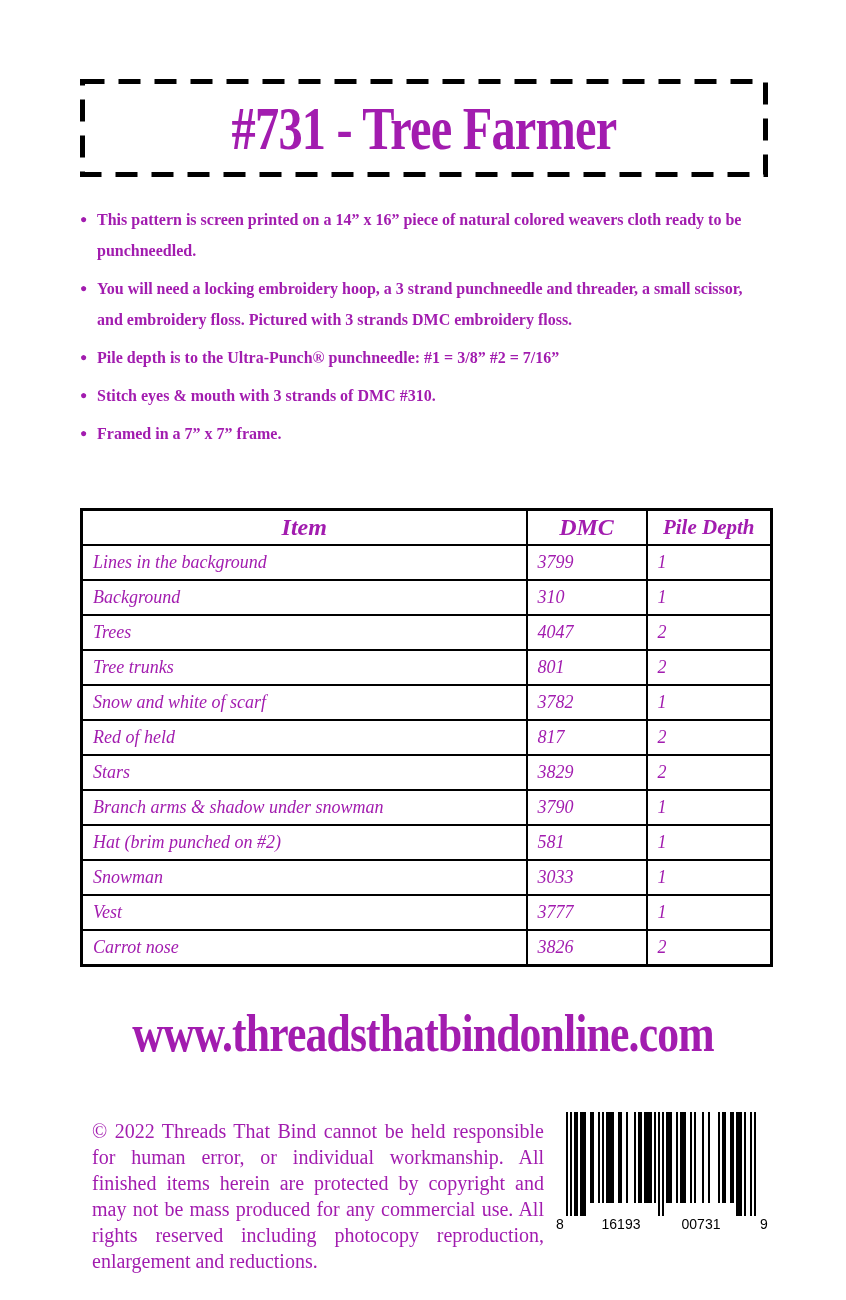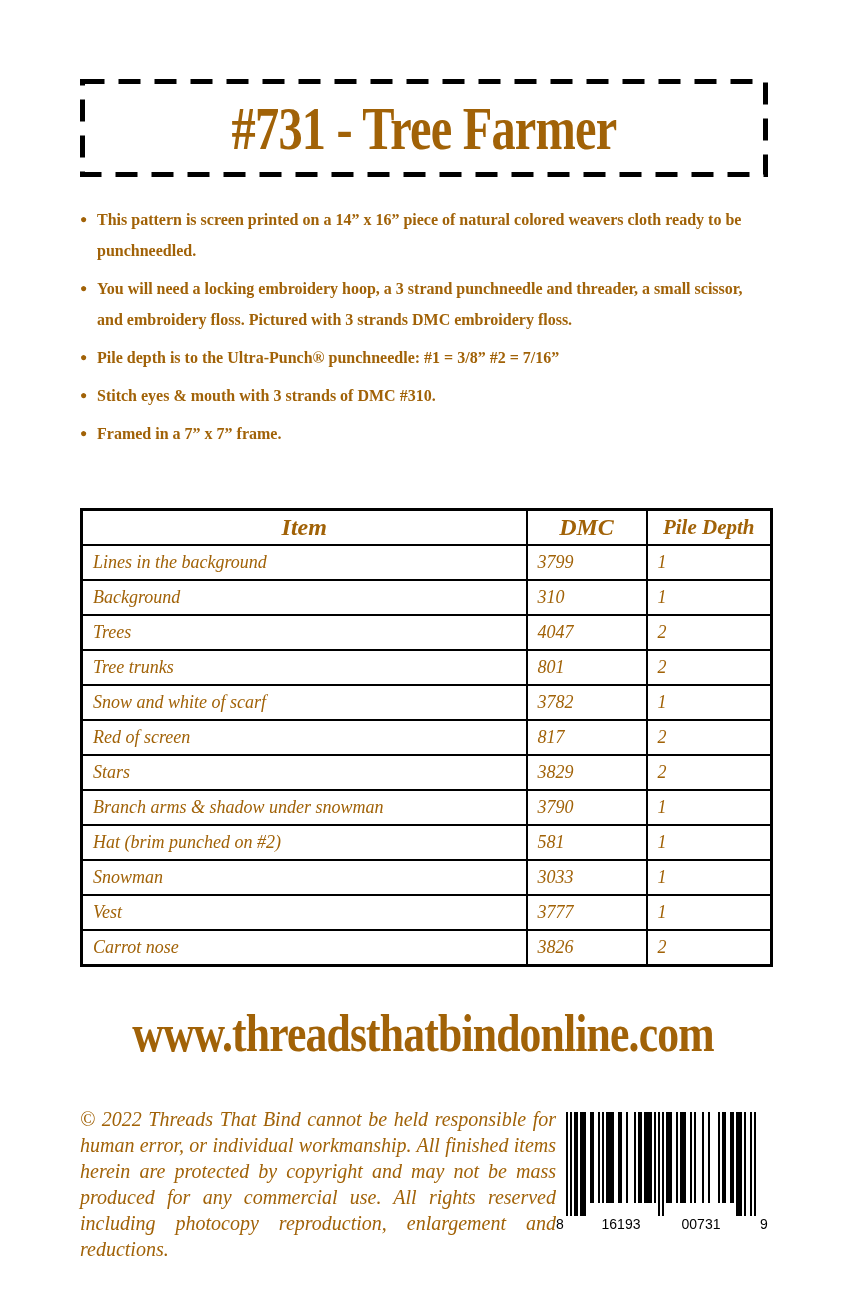--- a/index.html
+++ b/index.html
@@ -1,18 +1,18 @@
 <!DOCTYPE html>
 <html><head>
 <meta charset="utf-8">
 <style>
   html,body{margin:0;padding:0;background:#ffffff;}
   .page{
     position:relative;width:846px;height:1300px;background:#ffffff;
-    color:#a16207;font-family:"Liberation Serif",serif;overflow:hidden;
+    color:#a21caf;font-family:"Liberation Serif",serif;overflow:hidden;
   }
 
   
   .title-box{position:absolute;left:80px;top:79px;width:688px;height:98px;}
   .title-box svg{position:absolute;left:0;top:0;}
   .title-text{
     position:absolute;left:0;top:0;width:100%;height:100%;
     display:flex;align-items:center;justify-content:center;
     font-weight:bold;font-size:62px;letter-spacing:-1px;white-space:nowrap;
     transform:scaleX(0.78);
@@ -39,21 +39,21 @@
     position:absolute;left:0;top:1004px;width:100%;text-align:center;
     font-weight:bold;font-size:52px;letter-spacing:-1px;white-space:nowrap;
     transform:scaleX(0.84);
   }
 
   
   .footer{
     position:absolute;left:80px;top:1106px;width:690px;
     display:flex;justify-content:space-between;align-items:flex-start;
   }
-  .copyright{width:478px;margin:0;font-size:20px;line-height:26px;text-align:justify;font-style:italic;}
+  .copyright{width:478px;margin:12px;font-size:20px;line-height:26px;text-align:justify;}
   .barcode{width:214px;padding-top:6px;}
   .barcode rect{fill:#000;}
   .barcode text{font-family:"Liberation Sans",sans-serif;font-size:14px;fill:#000;}
 </style>
 </head>
 <body>
 
 <div class="page">
 
   <div class="title-box">
@@ -119,21 +119,21 @@
           <td>Tree trunks</td>
           <td>801</td>
           <td>2</td>
         </tr>
         <tr>
           <td>Snow and white of scarf</td>
           <td>3782</td>
           <td>1</td>
         </tr>
         <tr>
-          <td>Red of screen</td>
+          <td>Red of held</td>
           <td>817</td>
           <td>2</td>
         </tr>
         <tr>
           <td>Stars</td>
           <td>3829</td>
           <td>2</td>
         </tr>
         <tr>
           <td>Branch arms &amp; shadow under snowman</td>

